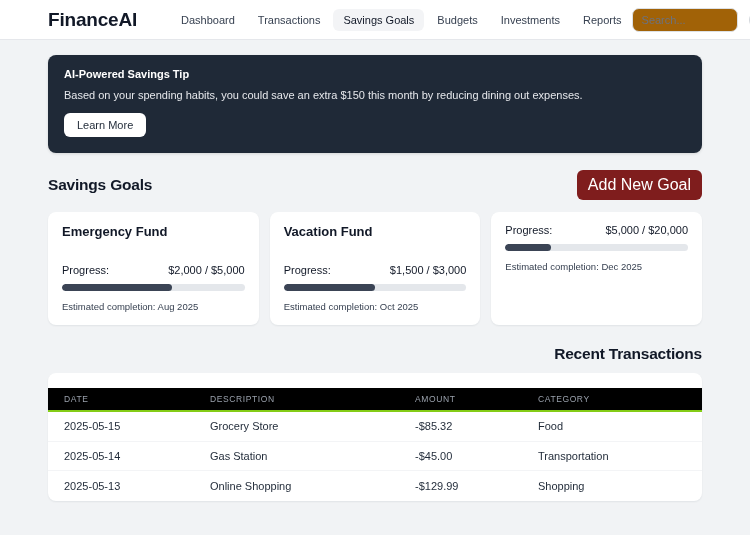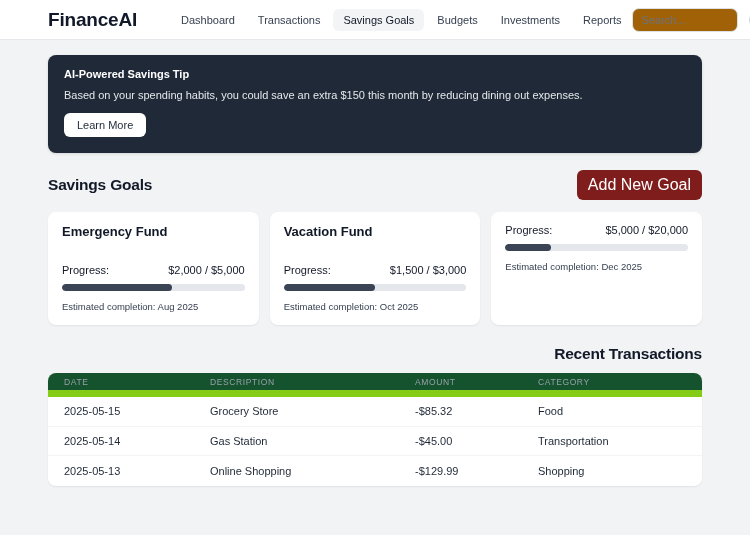--- a/index.html
+++ b/index.html
@@ -184,23 +184,24 @@
     overflow: hidden;
     box-shadow: 0 1px 2px rgba(16,24,40,0.07);
   }
   .tx-header-row, .tx-row {
     display: grid;
     grid-template-columns: 146px 205px 123px 1fr;
     padding: 0 16px;
     align-items: center;
   }
   .tx-header-row {
-    background: #14532d;
+    background: #000000;
     height: 24px;
-    border-bottom: 7px solid #84cc16;
+    border-bottom: 2px solid #84cc16;
+    margin-top: 15px;
   }
   .tx-header-cell {
     font-size: 8.5px;
     color: #9aa1ac;
     letter-spacing: 0.6px;
     text-transform: uppercase;
   }
   .tx-row {
     height: 29.5px;
     border-bottom: 1px solid #f3f4f6;

